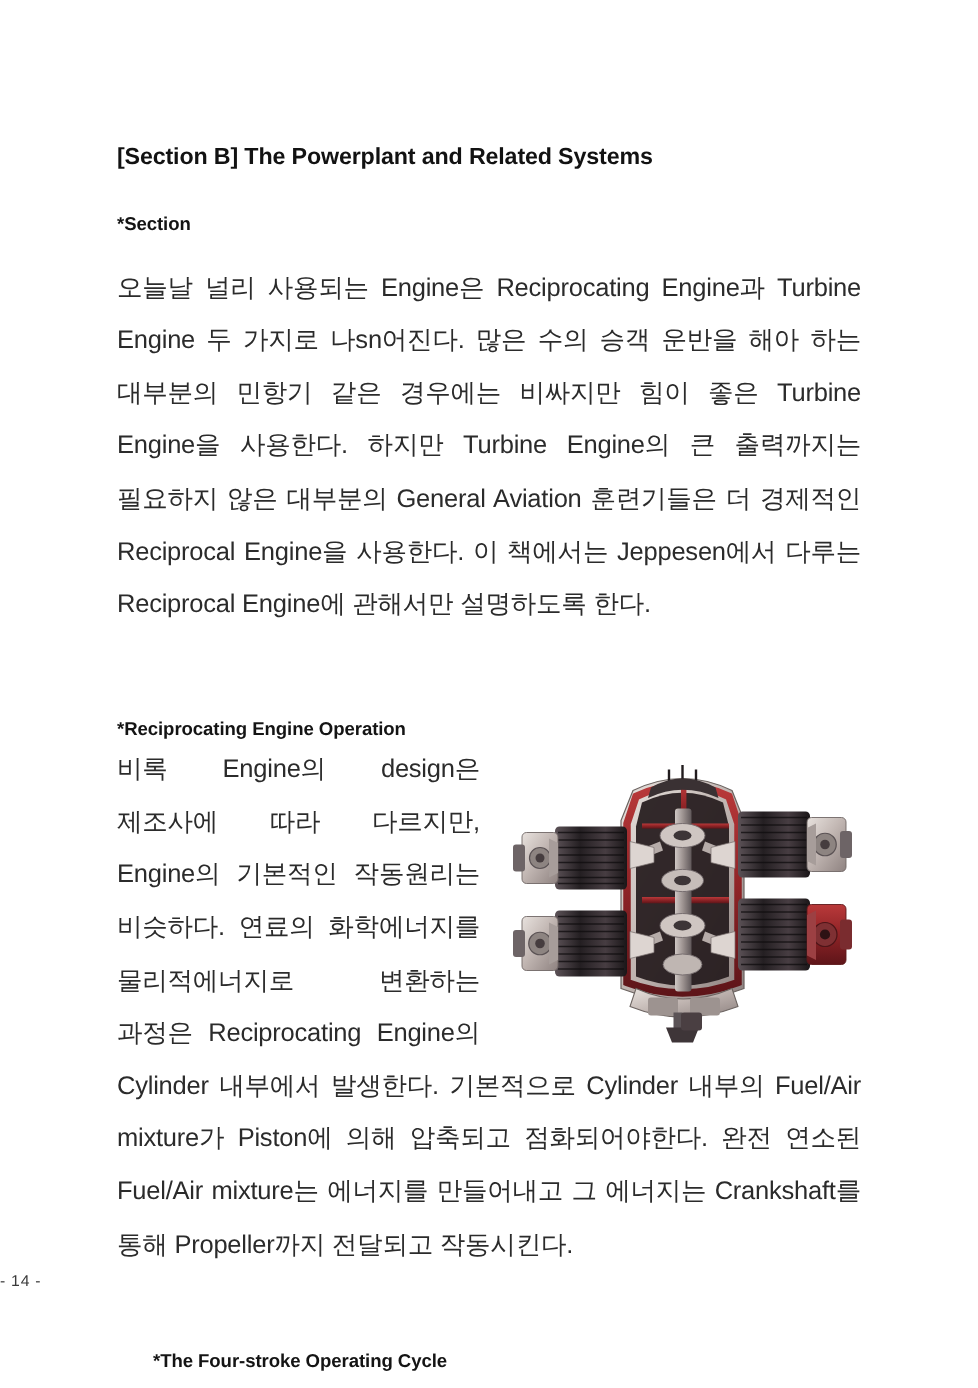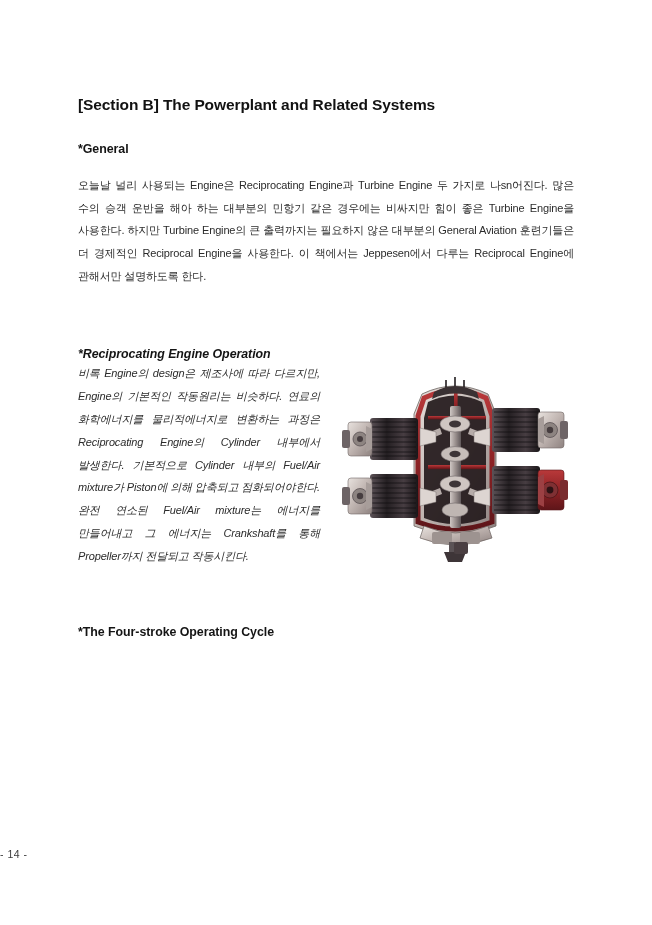--- a/index.html
+++ b/index.html
@@ -50,37 +50,36 @@
     line-height: 1.35;
     letter-spacing: -0.05px;
   }
 
   .h-sub.sub-engine   { padding-top: 26px; }
   .h-sub.sub-recip    { padding-top: 48px; }
   .h-sub.sub-fourstroke { padding-top: 0; }
 
   
   .para {
-    font-size: 11px;
+    font-size: 17px;
     line-height: 2.07;
     color: #2b2b2b;
     text-align: justify;
     text-justify: inter-word;
     margin: 0;
     word-break: keep-all;
     letter-spacing: -0.15px;
   }
 
   .para.p-intro { padding-top: 16px; }
 
   
   .figure-block {
     padding-top: 10px;
     overflow: hidden;
-    font-style: italic;
   }
 
   .engine-figure {
     float: right;
     width: 238px;
     height: 200px;
     margin: 4px 0 6px 16px;
     position: relative;
     background: #ffffff;
   }
@@ -89,21 +88,21 @@
     display: block;
     width: 100%;
     height: 100%;
   }
 
   .para.p-recip {
     text-align: justify;
   }
 
   
-  .fourstroke-wrap { padding-top: 52px; }
+  .fourstroke-wrap { padding-top: 52px; margin-left: 24px; }
   .para.p-fs1 { padding-top: 14px; }
   .para.p-fs2 { padding-top: 19px; }
 
   
   .page-footer {
     position: absolute;
     left: 0;
     right: 0;
     top: 848px;
     font-size: 10.5px;
@@ -113,21 +112,21 @@
 </style>
 </head>
 <body>
 
 <div class="page">
 
   <div class="content">
 
     <h1 class="h-section">[Section B] The Powerplant and Related Systems</h1>
 
-    <h2 class="h-sub sub-engine">*General</h2>
+    <h2 class="h-sub sub-engine">*Section</h2>
 
     <p class="para p-intro">오늘날 널리 사용되는 Engine은 Reciprocating Engine과 Turbine Engine 두 가지로 나sn어진다. 많은 수의 승객 운반을 해아 하는 대부분의 민항기 같은 경우에는 비싸지만 힘이 좋은 Turbine Engine을 사용한다. 하지만 Turbine Engine의 큰 출력까지는 필요하지 않은 대부분의 General Aviation 훈련기들은 더 경제적인 Reciprocal Engine을 사용한다. 이 책에서는 Jeppesen에서 다루는 Reciprocal Engine에 관해서만 설명하도록 한다.</p>
 
     <div class="figure-block">
 
       <h2 class="h-sub sub-recip">*Reciprocating Engine Operation</h2>
 
       <div class="engine-figure">
         <svg viewBox="0 0 238 200" xmlns="http://www.w3.org/2000/svg" role="img">
           <defs>

